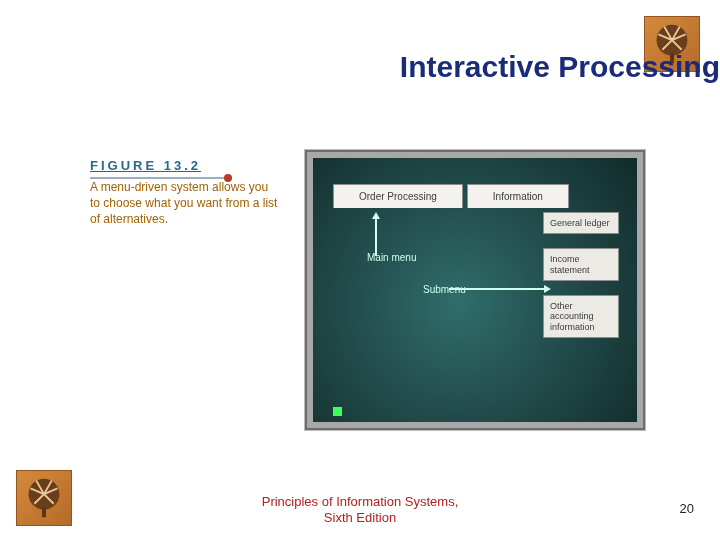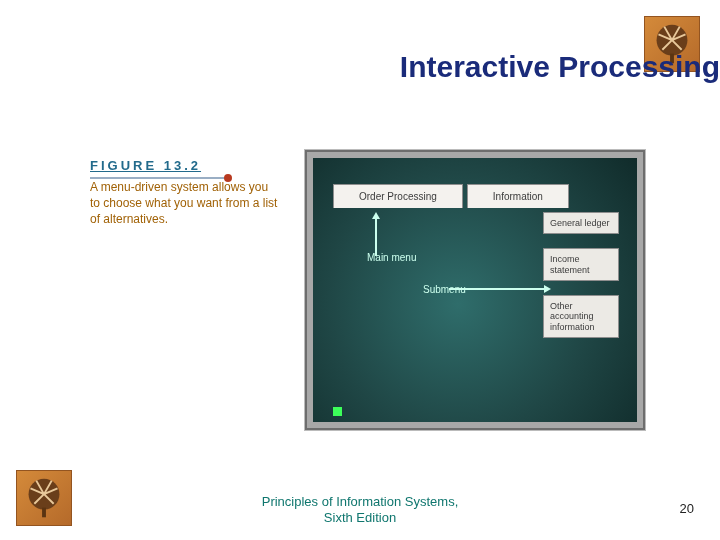--- a/index.html
+++ b/index.html
@@ -80,21 +80,21 @@
     border-top: 4px solid transparent; border-bottom: 4px solid transparent;
     border-left: 7px solid #cfe;
   }
   .dot {
     position: absolute; left: 26px; bottom: 12px; width: 9px; height: 9px;
     background: #3cff5a;
   }
 
   .footer {
     position: absolute; bottom: 14px; left: 0; width: 100%;
-    text-align: center; font-size: 13px; color: #0f766e; line-height: 1.25;
+    text-align: center; font-size: 13px; color: #b91c1c; line-height: 1.25;
   }
   .pagenum {
     position: absolute; right: 26px; bottom: 24px; font-size: 13px; color: #222;
   }
 </style>
 </head>
 <body>
 
 <div class="slide">
 

